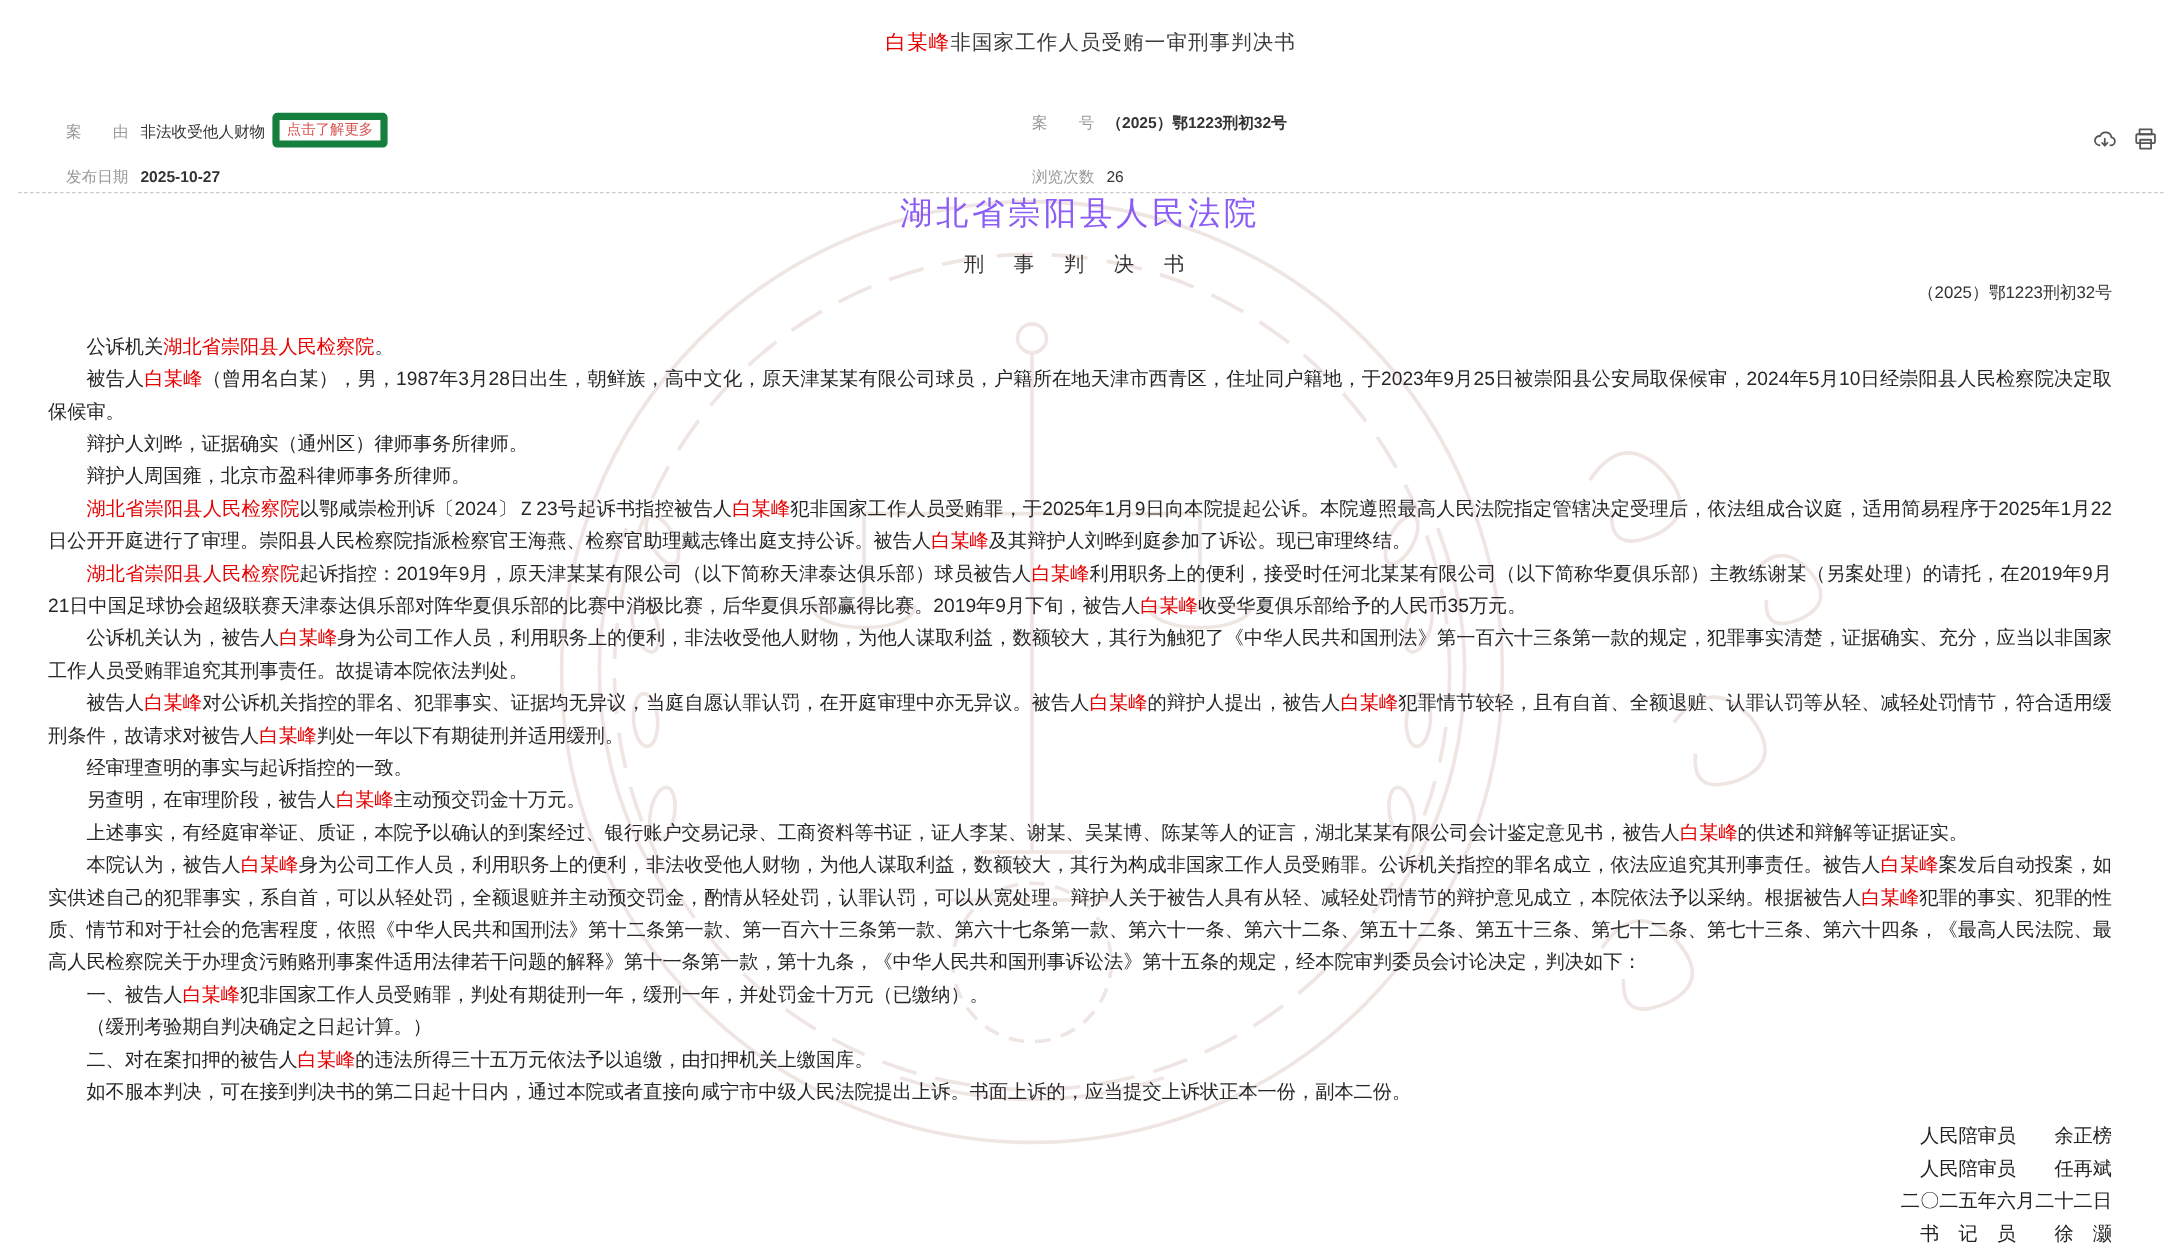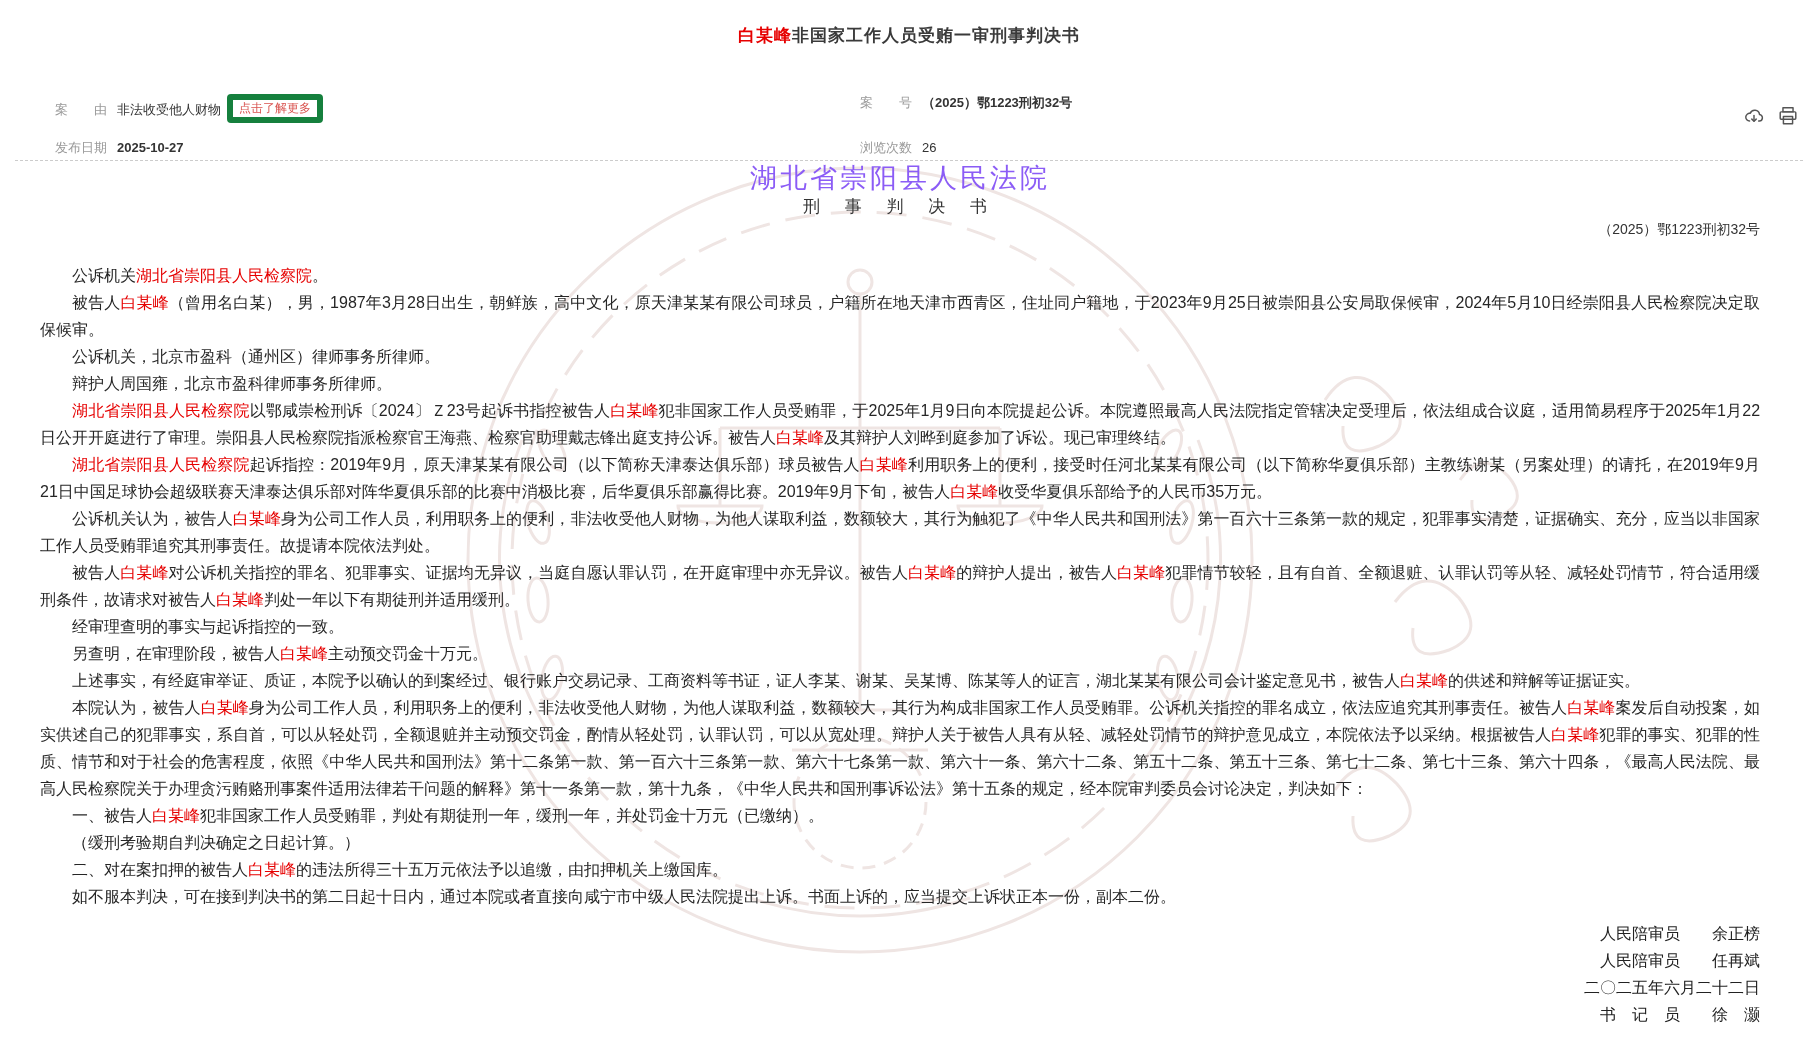--- a/index.html
+++ b/index.html
@@ -6,21 +6,21 @@
   body{
     width:1818px;height:1050px;overflow:hidden;position:relative;
     background:#ffffff;color:#333;
     font-family:"Liberation Sans","DejaVu Sans",sans-serif;
   }
   .red{color:#e60000;}
   .watermark{position:absolute;left:420px;top:150px;z-index:0;pointer-events:none;}
 
   .page-title{
     position:absolute;top:24px;left:0;width:100%;text-align:center;
-    font-size:17px;font-weight:700;color:#3a3a3a;letter-spacing:1px;z-index:1;
+    font-size:17px;font-weight:400;color:#3a3a3a;letter-spacing:1px;z-index:1;
   }
 
   .mrow{position:absolute;font-size:13px;z-index:1;white-space:nowrap;}
   .m1l{top:94px;left:55px;}
   .m1r{top:94px;left:860px;}
   .m2l{top:139px;left:55px;}
   .m2r{top:139px;left:860px;}
   .mlabel{color:#999;margin-right:10px;text-align:center;}
   .mvalue{color:#333;}
   .mvalue.bold{font-weight:bold;}
@@ -29,21 +29,21 @@
     font-size:12px;color:#d9534f;border:6px solid #15803d;border-radius:4px;
     vertical-align:2px;cursor:pointer;background:#fff;
   }
   .toolbar{position:absolute;top:104px;right:18px;display:flex;gap:10px;z-index:2;}
   .icon-btn{width:24px;height:24px;display:flex;align-items:center;justify-content:center;cursor:pointer;}
 
   .divider{position:absolute;top:160px;left:15px;right:15px;border-top:1px dashed #cccccc;z-index:1;}
 
   .doc{position:absolute;left:40px;right:58px;top:162px;z-index:1;}
   .doc-court{text-align:center;font-size:27px;line-height:32px;color:#8b5cf6;letter-spacing:3px;}
-  .doc-type{text-align:center;font-size:17px;line-height:22px;letter-spacing:10px;color:#333;margin-top:2px;}
+  .doc-type{text-align:center;font-size:17px;line-height:22px;letter-spacing:10px;color:#333;margin-top:16px;}
   .doc-caseno{text-align:right;font-size:14px;line-height:18px;color:#333;margin-top:2px;}
   .doc-body{margin-top:24px;font-size:16px;line-height:27px;color:#262626;text-align:justify;}
   .doc-body p.para{margin:0;text-indent:2em;}
   .signature{margin-top:10px;font-size:16px;line-height:27px;color:#222;text-align:right;}
   .sig-line{white-space:pre;}
 </style>
 </head>
 <body>
 
 <svg class="watermark" width="1160" height="820" viewBox="0 0 1160 820">
@@ -119,21 +119,21 @@
 
 <div class="divider"></div>
 
 <div class="doc">
   <div class="doc-court">湖北省崇阳县人民法院</div>
   <div class="doc-type">刑 事 判 决 书</div>
   <div class="doc-caseno">（2025）鄂1223刑初32号</div>
   <div class="doc-body">
       <p class="para"><span>公诉机关</span><span class="red">湖北省崇阳县人民检察院</span><span>。</span></p>
       <p class="para"><span>被告人</span><span class="red">白某峰</span><span>（曾用名白某），男，1987年3月28日出生，朝鲜族，高中文化，原天津某某有限公司球员，户籍所在地天津市西青区，住址同户籍地，于2023年9月25日被崇阳县公安局取保候审，2024年5月10日经崇阳县人民检察院决定取保候审。</span></p>
-      <p class="para"><span>公诉机关，北京市盈科（通州区）律师事务所律师。</span></p>
+      <p class="para"><span>辩护人刘晔，证据确实（通州区）律师事务所律师。</span></p>
       <p class="para"><span>辩护人周国雍，北京市盈科律师事务所律师。</span></p>
       <p class="para"><span class="red">湖北省崇阳县人民检察院</span><span>以鄂咸崇检刑诉〔2024〕Ｚ23号起诉书指控被告人</span><span class="red">白某峰</span><span>犯非国家工作人员受贿罪，于2025年1月9日向本院提起公诉。本院遵照最高人民法院指定管辖决定受理后，依法组成合议庭，适用简易程序于2025年1月22日公开开庭进行了审理。崇阳县人民检察院指派检察官王海燕、检察官助理戴志锋出庭支持公诉。被告人</span><span class="red">白某峰</span><span>及其辩护人刘晔到庭参加了诉讼。现已审理终结。</span></p>
       <p class="para"><span class="red">湖北省崇阳县人民检察院</span><span>起诉指控：2019年9月，原天津某某有限公司（以下简称天津泰达俱乐部）球员被告人</span><span class="red">白某峰</span><span>利用职务上的便利，接受时任河北某某有限公司（以下简称华夏俱乐部）主教练谢某（另案处理）的请托，在2019年9月21日中国足球协会超级联赛天津泰达俱乐部对阵华夏俱乐部的比赛中消极比赛，后华夏俱乐部赢得比赛。2019年9月下旬，被告人</span><span class="red">白某峰</span><span>收受华夏俱乐部给予的人民币35万元。</span></p>
       <p class="para"><span>公诉机关认为，被告人</span><span class="red">白某峰</span><span>身为公司工作人员，利用职务上的便利，非法收受他人财物，为他人谋取利益，数额较大，其行为触犯了《中华人民共和国刑法》第一百六十三条第一款的规定，犯罪事实清楚，证据确实、充分，应当以非国家工作人员受贿罪追究其刑事责任。故提请本院依法判处。</span></p>
       <p class="para"><span>被告人</span><span class="red">白某峰</span><span>对公诉机关指控的罪名、犯罪事实、证据均无异议，当庭自愿认罪认罚，在开庭审理中亦无异议。被告人</span><span class="red">白某峰</span><span>的辩护人提出，被告人</span><span class="red">白某峰</span><span>犯罪情节较轻，且有自首、全额退赃、认罪认罚等从轻、减轻处罚情节，符合适用缓刑条件，故请求对被告人</span><span class="red">白某峰</span><span>判处一年以下有期徒刑并适用缓刑。</span></p>
       <p class="para"><span>经审理查明的事实与起诉指控的一致。</span></p>
       <p class="para"><span>另查明，在审理阶段，被告人</span><span class="red">白某峰</span><span>主动预交罚金十万元。</span></p>
       <p class="para"><span>上述事实，有经庭审举证、质证，本院予以确认的到案经过、银行账户交易记录、工商资料等书证，证人李某、谢某、吴某博、陈某等人的证言，湖北某某有限公司会计鉴定意见书，被告人</span><span class="red">白某峰</span><span>的供述和辩解等证据证实。</span></p>
       <p class="para"><span>本院认为，被告人</span><span class="red">白某峰</span><span>身为公司工作人员，利用职务上的便利，非法收受他人财物，为他人谋取利益，数额较大，其行为构成非国家工作人员受贿罪。公诉机关指控的罪名成立，依法应追究其刑事责任。被告人</span><span class="red">白某峰</span><span>案发后自动投案，如实供述自己的犯罪事实，系自首，可以从轻处罚，全额退赃并主动预交罚金，酌情从轻处罚，认罪认罚，可以从宽处理。辩护人关于被告人具有从轻、减轻处罚情节的辩护意见成立，本院依法予以采纳。根据被告人</span><span class="red">白某峰</span><span>犯罪的事实、犯罪的性质、情节和对于社会的危害程度，依照《中华人民共和国刑法》第十二条第一款、第一百六十三条第一款、第六十七条第一款、第六十一条、第六十二条、第五十二条、第五十三条、第七十二条、第七十三条、第六十四条，《最高人民法院、最高人民检察院关于办理贪污贿赂刑事案件适用法律若干问题的解释》第十一条第一款，第十九条，《中华人民共和国刑事诉讼法》第十五条的规定，经本院审判委员会讨论决定，判决如下：</span></p>
       <p class="para"><span>一、被告人</span><span class="red">白某峰</span><span>犯非国家工作人员受贿罪，判处有期徒刑一年，缓刑一年，并处罚金十万元（已缴纳）。</span></p>

